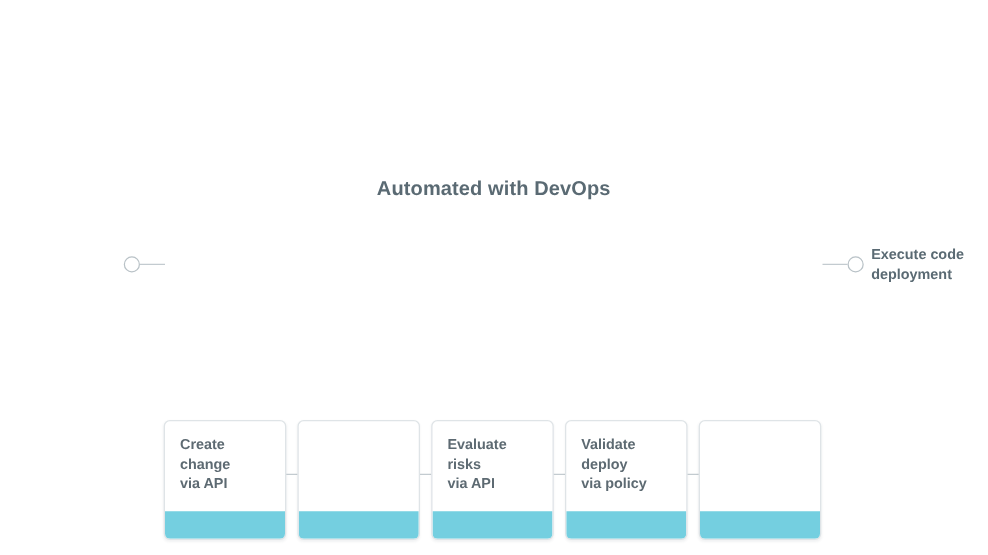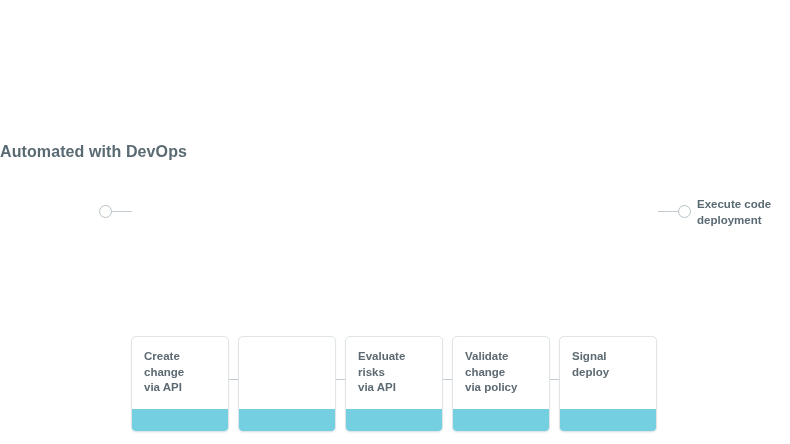--- a/index.html
+++ b/index.html
@@ -23,21 +23,21 @@
     width: 790px;
     height: 444px;
   }
 
   
   .diagram-title {
     position: absolute;
     left: 0;
     top: 142px;
     width: 790px;
-    text-align: left;
+    text-align: center;
     font-size: 16px;
     font-weight: bold;
     letter-spacing: 0.1px;
     color: #5a6a73;
     line-height: 20px;
   }
 
   
   .flow-row {
     position: absolute;
@@ -161,30 +161,28 @@
     <div class="card" style="left:345px;">
       <div class="card-label">Evaluate risks
 via API</div>
       <div class="card-accent"></div>
     </div>
 
     <div class="link-line" style="left:443px;"></div>
 
     <div class="card" style="left:452px;">
       <div class="card-label">Validate
-change
+deploy
 via policy</div>
       <div class="card-accent"></div>
     </div>
 
     <div class="link-line" style="left:550px;"></div>
 
     <div class="card" style="left:559px;">
-      <div class="card-label">Signal
-deploy</div>
       <div class="card-accent"></div>
     </div>
 
   </div>
 
   <div class="node-stub end"></div>
   <div class="node-circle end"></div>
   <div class="end-label right">Execute code
 deployment</div>
 

